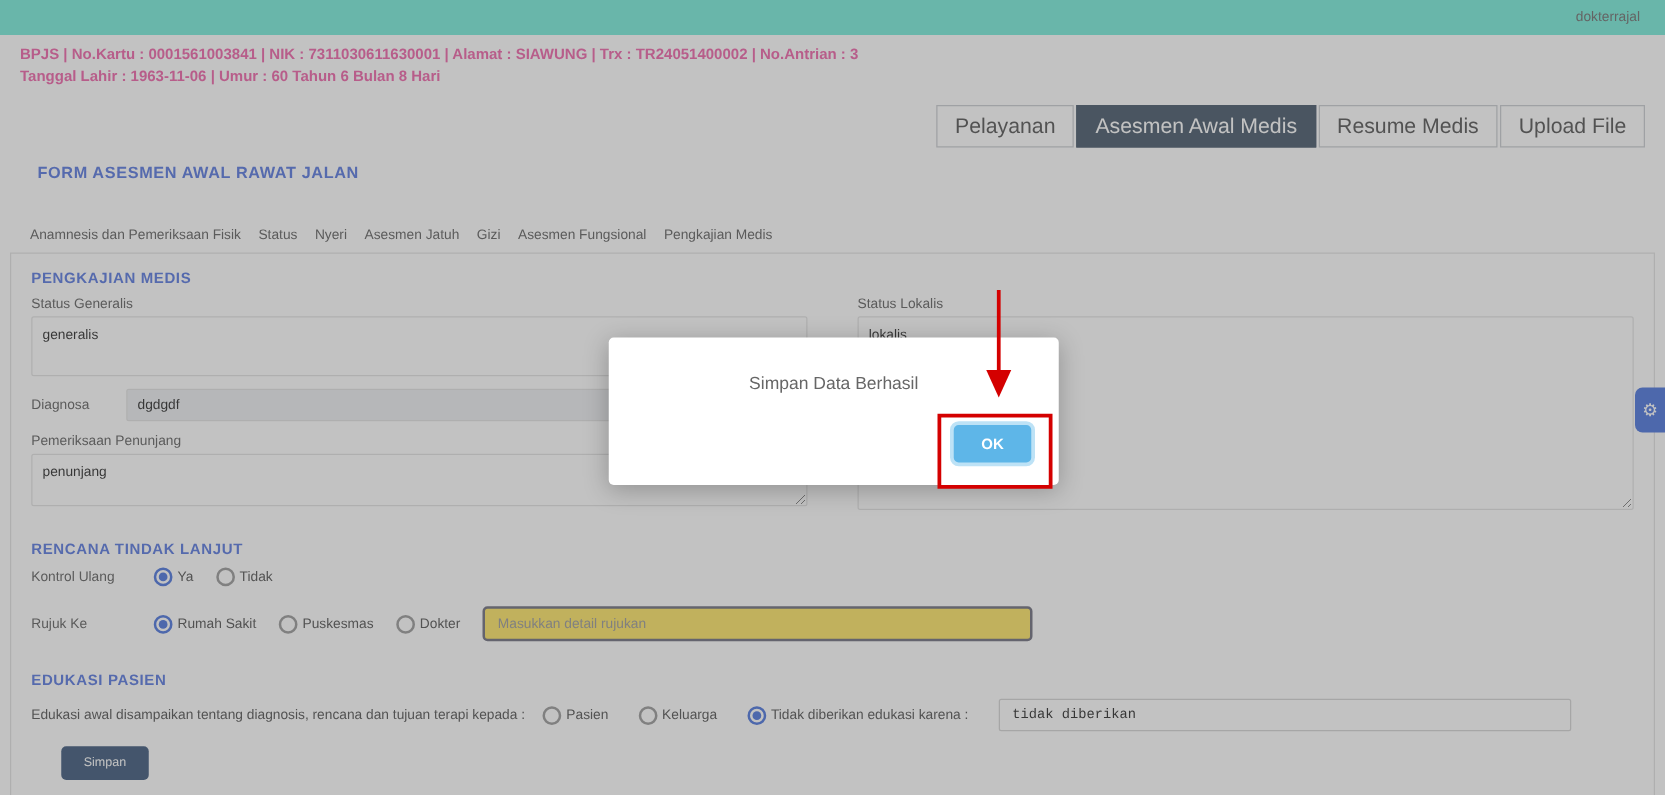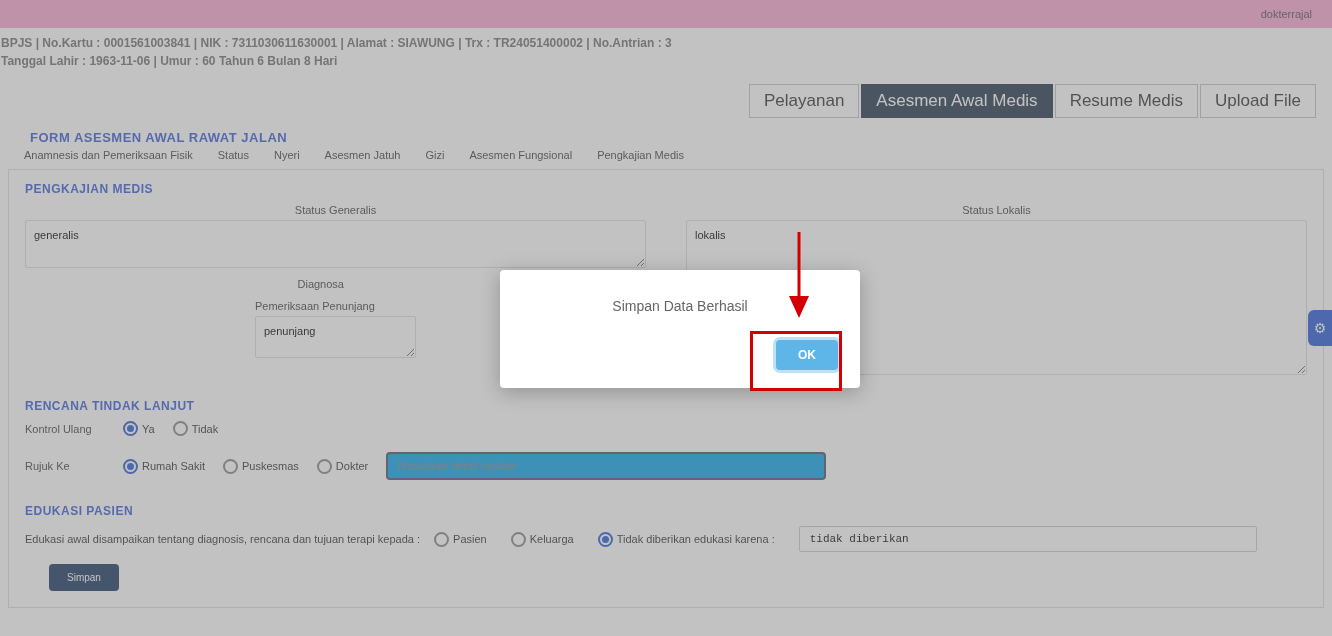--- a/index.html
+++ b/index.html
@@ -1,68 +1,68 @@
 <!DOCTYPE html>
 <html><head>
 <meta charset="utf-8">
 <style>
 * { margin: 0; padding: 0; box-sizing: border-box; font-family: Arial, sans-serif; }
 body { background: #fff; width: 1332px; height: 636px; position: relative; overflow: hidden; font-size: 12px; color: #333; }
 
-.topbar { height: 28px; background: #f9a8d4; display: flex; justify-content: flex-end; align-items: center; padding-right: 20px; font-size: 11px; color: #555; }
+.topbar { height: 28px; background: #5eead4; display: flex; justify-content: flex-end; align-items: center; padding-right: 20px; font-size: 11px; color: #555; }
 
-.patient-info { padding: 6px 1px; color: #737373; font-size: 12px; line-height: 1.5; font-weight: 600; }
+.patient-info { padding: 6px 16px; color: #ec4899; font-size: 12px; line-height: 1.5; font-weight: 600; }
 
 .page-tabs { display: flex; justify-content: flex-end; gap: 2px; padding: 8px 16px 12px; }
 .page-tab { border: 1px solid #c0c4c8; background: #fff; color: #333; padding: 6px 14px; font-size: 17px; cursor: pointer; }
 .page-tab.active { background: #263a4f; color: #fff; border-color: #263a4f; }
 
 .section-card { margin: 0 8px 10px; border: 1px solid #ddd; padding: 12px 16px 16px; }
 .section-title { color: #3a5fd9; font-weight: 700; font-size: 12px; letter-spacing: .5px; margin-bottom: 8px; }
 
 .form-title-row { padding: 0 16px 4px; margin-left: 14px; }
 .form-title { color: #3a5fd9; font-weight: 700; font-size: 13px; letter-spacing: .5px; }
 
-.sub-tabs { padding: 0 24px 8px; display: flex; gap: 25px; font-size: 11px; color: #444; }
+.sub-tabs { padding: 0 24px 8px; display: flex; gap: 14px; font-size: 11px; color: #444; margin-top: 33px; }
 .sub-tab { cursor: pointer; }
 
 .row2 { display: flex; gap: 40px; }
-.col { flex: 1; display: flex; flex-direction: column; align-items: center; }
+.col { flex: 1; display: flex; flex-direction: column; }
 .lbl { font-size: 11px; color: #444; margin-bottom: 4px; }
 textarea.big { width: 100%; border: 1px solid #ddd; border-radius: 2px; padding: 8px; font-size: 11px; resize: both; height: 48px; font-family: inherit; }
 
 .inline-field { display: flex; align-items: center; margin-top: 10px; }
 .inline-field .lbl2 { width: 76px; font-size: 11px; color: #444; }
 .text-input { flex: 1; border: 1px solid #ddd; background: #eaecef; border-radius: 2px; padding: 6px 8px; font-size: 11px; font-family: inherit; }
 
 .pp-row { margin-top: 10px; }
 .pp-row textarea { height: 42px; }
 
 .sub-section { margin-top: 24px; }
 .radio-line { display: flex; align-items: center; gap: 8px; font-size: 11px; margin-top: 8px; }
 .radio-line .lbl3 { width: 90px; color: #444; }
 
 .rb { position: relative; display: inline-flex; align-items: center; gap: 4px; cursor: pointer; margin-right: 10px; }
 .rb .circ { width: 15px; height: 15px; border: 2px solid #888; border-radius: 50%; display: inline-flex; align-items: center; justify-content: center; }
 .rb.sel .circ { border-color: #2a5bd7; }
 .rb.sel .circ::after { content: ""; width: 7px; height: 7px; background: #2a5bd7; border-radius: 50%; }
 
-.detail-input { border: 2px solid #556; border-radius: 4px; padding: 6px 10px; font-size: 11px; width: 440px; font-family: inherit; background: #0ea5e9; }
+.detail-input { border: 2px solid #556; border-radius: 4px; padding: 6px 10px; font-size: 11px; width: 440px; font-family: inherit; background: #fde047; }
 .detail-input::placeholder { color: #888; }
 
 .edu-line { display: flex; align-items: center; gap: 14px; font-size: 11px; margin-top: 8px; flex-wrap: wrap; }
 .edu-text-input { border: 1px solid #ccc; border-radius: 2px; padding: 6px 10px; font-size: 11px; width: 458px; font-family: Liberation Mono, monospace; }
 
 .save-btn { background: #1a3a63; color: #fff; border: none; border-radius: 4px; padding: 8px 18px; font-size: 10px; margin: 12px 0 0 24px; cursor: pointer; }
 
 .gear-fab { position: absolute; right: 0; top: 310px; width: 24px; height: 36px; background: #2a5bd7; color: #fff; border-radius: 6px 0 0 6px; display: flex; align-items: center; justify-content: center; font-size: 14px; }
 
 .dim-overlay { position: absolute; inset: 0; background: rgba(120,120,120,0.45); z-index: 50; }
 
-.modal { position: absolute; top: 270px; left: 500px; width: 360px; background: #fff; border-radius: 4px; box-shadow: 0 4px 20px rgba(0,0,0,.25); z-index: 60; padding: 28px 22px 18px; }
+.modal { position: absolute; top: 270px; left: 487px; width: 360px; background: #fff; border-radius: 4px; box-shadow: 0 4px 20px rgba(0,0,0,.25); z-index: 60; padding: 28px 22px 18px; }
 .modal-text { text-align: center; font-size: 14px; color: #666; margin-bottom: 26px; }
 .modal-ok { display: block; margin-left: auto; background: #5eb6e8; color: #fff; border: none; border-radius: 4px; padding: 8px 22px; font-size: 12px; font-weight: 700; cursor: pointer; box-shadow: 0 0 0 3px #bde2f6; }
 
 .annot-box { position: absolute; border: 3px solid #d40000; z-index: 70; pointer-events: none; }
 .annot-arrow { position: absolute; z-index: 70; pointer-events: none; }
 </style>
 </head>
 <body>
 
 <div class="topbar">
@@ -97,20 +97,21 @@
 
 <div class="section-card">
   <div class="section-title">PENGKAJIAN MEDIS</div>
 
   <div class="row2">
     <div class="col">
       <div class="lbl">Status Generalis</div>
       <textarea class="big" style="">generalis</textarea>
       <div class="inline-field">
         <div class="lbl2">Diagnosa</div>
+        <input class="text-input" value="dgdgdf" style="">
       </div>
       <div class="pp-row">
         <div class="lbl">Pemeriksaan Penunjang</div>
         <textarea class="big" style="">penunjang</textarea>
       </div>
     </div>
     <div class="col">
       <div class="lbl">Status Lokalis</div>
       <textarea class="big" style="height: 155px;">lokalis</textarea>
     </div>

